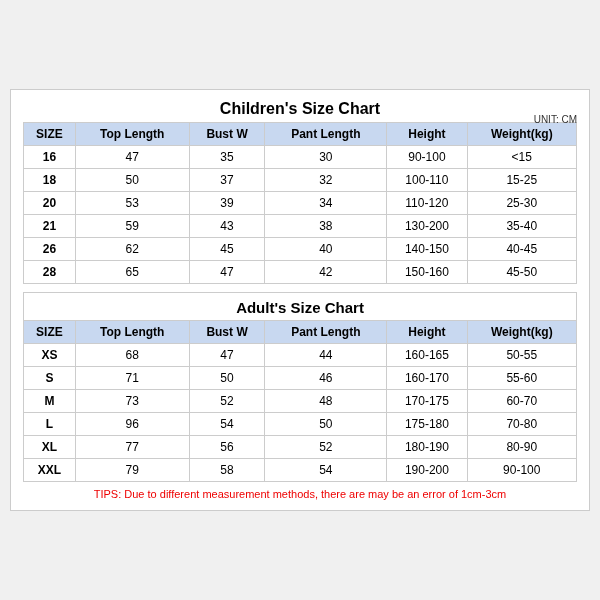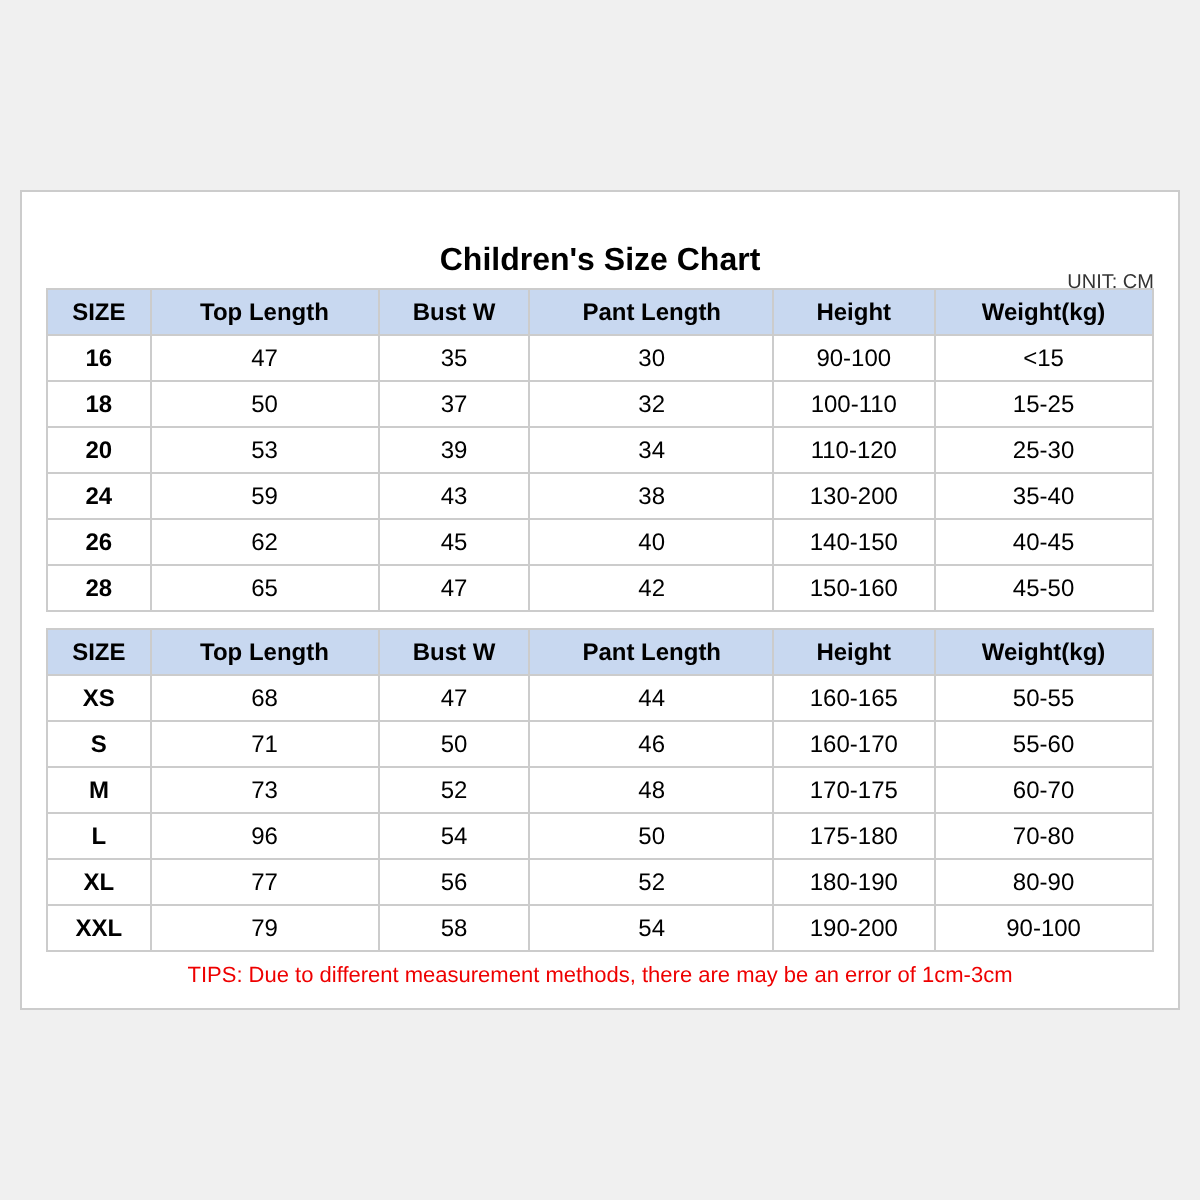--- a/index.html
+++ b/index.html
@@ -8,21 +8,21 @@
       height: 600px;
       display: flex;
       align-items: center;
       justify-content: center;
       background: #f0f0f0;
       font-family: Arial, sans-serif;
     }
     .chart-container {
       background: #fff;
       border: 1px solid #ccc;
-      padding: 26px 12px 10px 12px;
+      padding: 10px 12px 10px 12px;
       width: 580px;
     }
     .main-title-row {
       display: flex;
       align-items: center;
       justify-content: center;
       position: relative;
       margin-bottom: 4px;
     }
     .main-title {
@@ -110,21 +110,21 @@
         </tr>
         <tr>
           <td>20</td>
           <td>53</td>
           <td>39</td>
           <td>34</td>
           <td>110-120</td>
           <td>25-30</td>
         </tr>
         <tr>
-          <td>24</td>
+          <td>21</td>
           <td>59</td>
           <td>43</td>
           <td>38</td>
           <td>130-200</td>
           <td>35-40</td>
         </tr>
         <tr>
           <td>26</td>
           <td>62</td>
           <td>45</td>
@@ -138,20 +138,23 @@
           <td>47</td>
           <td>42</td>
           <td>150-160</td>
           <td>45-50</td>
         </tr>
       </tbody>
   </table>
 
   <table style="margin-top:8px;">
     <tbody>
+      <tr class="section-title-row">
+        <td colspan="6">Adult's Size Chart</td>
+      </tr>
       <tr id="adult-header-row" style="background:#c8d8f0;">
           <th style="background: rgb(200, 216, 240);">SIZE</th>
           <th style="background: rgb(200, 216, 240);">Top Length</th>
           <th style="background: rgb(200, 216, 240);">Bust W</th>
           <th style="background: rgb(200, 216, 240);">Pant Length</th>
           <th style="background: rgb(200, 216, 240);">Height</th>
           <th style="background: rgb(200, 216, 240);">Weight(kg)</th>
         </tr>
     </tbody>
     <tbody id="adult-tbody">

